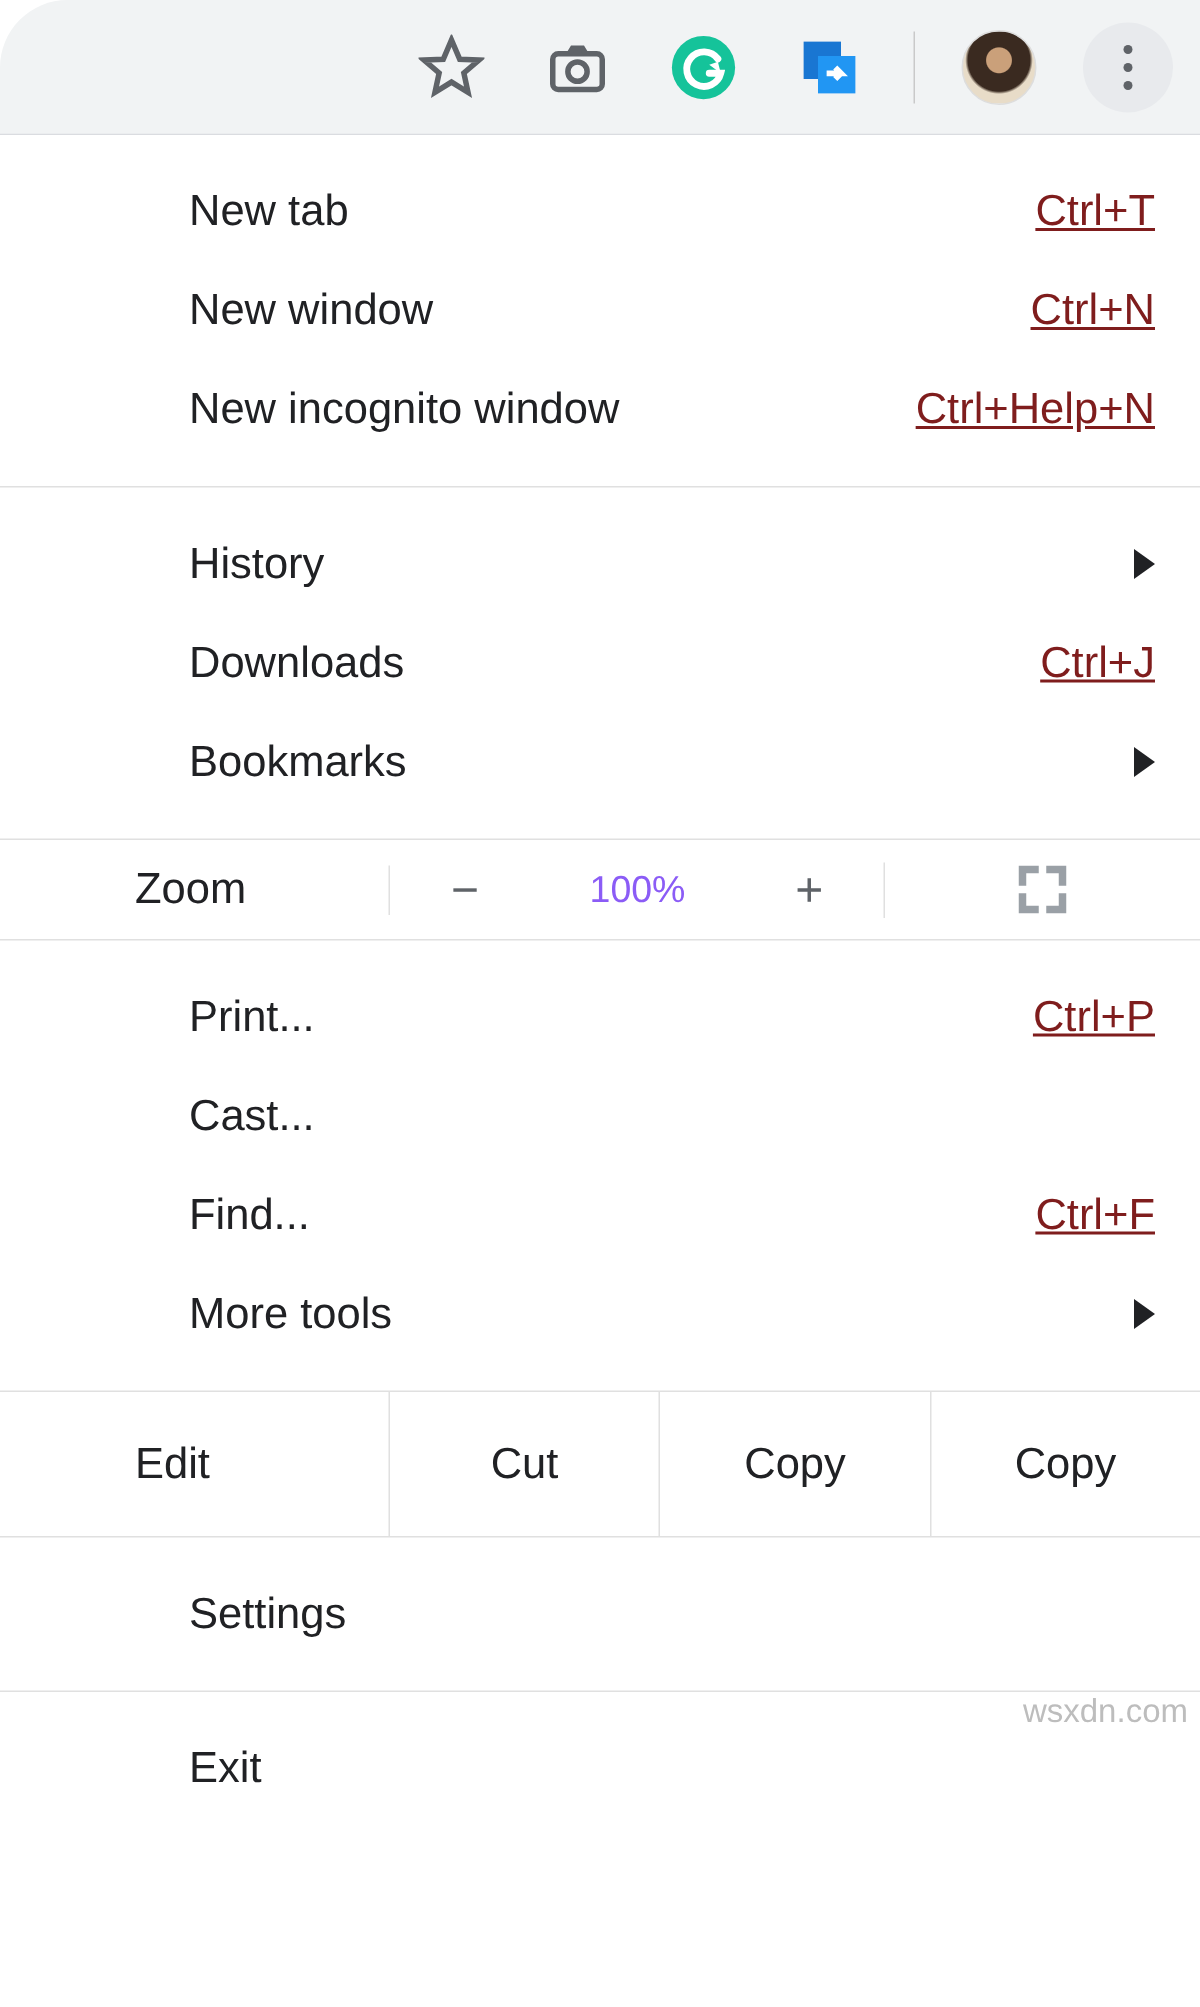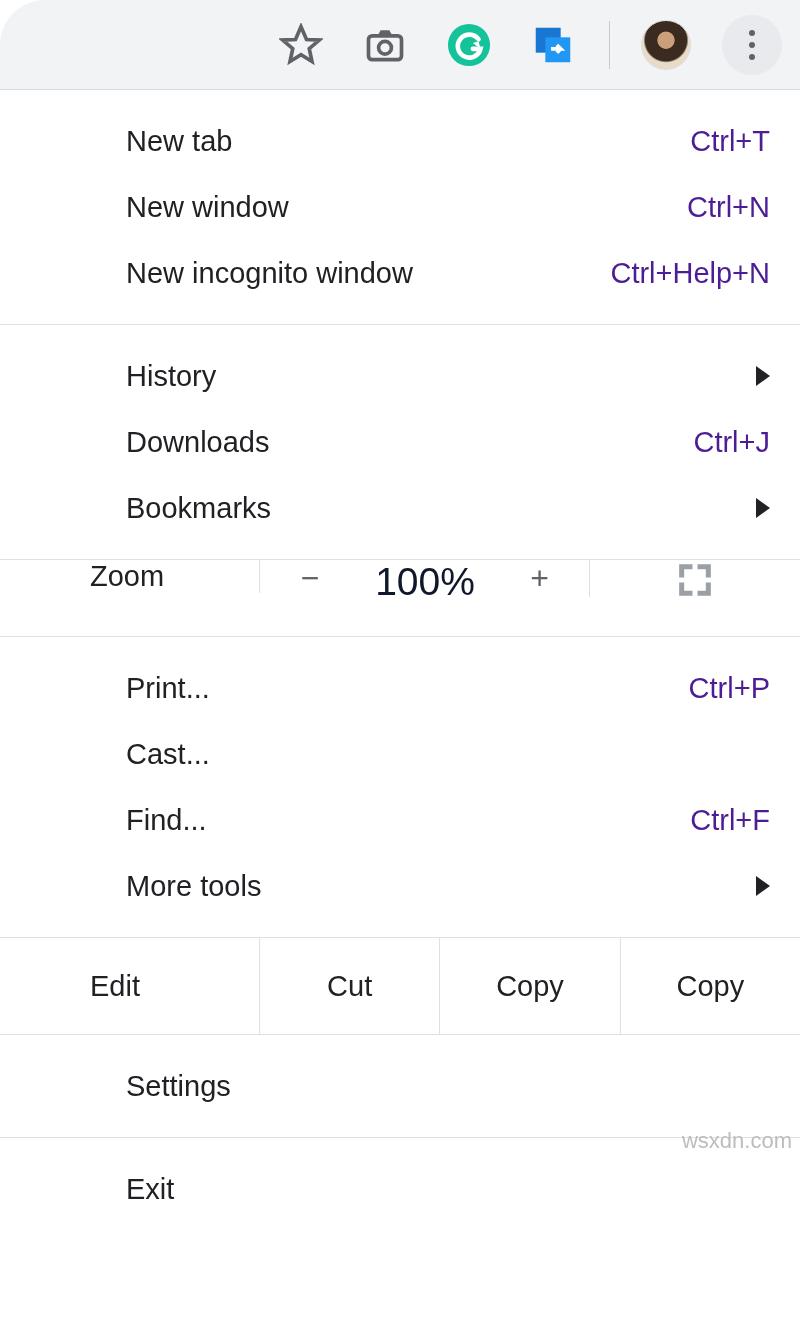--- a/index.html
+++ b/index.html
@@ -63,55 +63,55 @@
     }
     .menu-item {
       display: flex;
       align-items: center;
       height: 66px;
       padding: 0 30px 0 90px;
       cursor: default;
       margin-left: 36px;
     }
     .menu-item .label { flex: 1; }
-    .menu-item .shortcut { color: #4c1d95; }
+    .menu-item .shortcut { color: #7f1d1d; text-decoration: underline; }
     .arrow {
       width: 0; height: 0;
       border-top: 10px solid transparent;
       border-bottom: 10px solid transparent;
       border-left: 14px solid #202124;
       margin-left: 10px;
     }
     .divider {
       height: 1px;
       background: #e0e0e0;
     }
     .zoom-row {
       display: flex;
-      align-items: flex-start;
-      height: 78px;
+      align-items: center;
+      height: 68px;
       border-top: 1px solid #e0e0e0;
       border-bottom: 1px solid #e0e0e0;
     }
     .zoom-label {
       flex: 0 0 260px;
       display: flex;
       align-items: center;
       padding-left: 90px;
       border-right: 1px solid #e0e0e0;
     }
     .zoom-box {
       display: flex;
       align-items: center;
       justify-content: center;
       font-size: 32px;
       color: #5f6368;
     }
     .zoom-minus { flex: 0 0 100px; }
-    .zoom-val   { flex: 0 0 130px; color:#0f172a; font-size:39px;}
+    .zoom-val   { flex: 0 0 130px; color:#8b5cf6; font-size:25px;}
     .zoom-plus  { flex: 0 0 100px; border-right: 1px solid #e0e0e0;}
     .zoom-full  { flex: 1; display:flex; align-items:center; justify-content:center;}
     .edit-row {
       display: flex;
       align-items: stretch;
       height: 98px;
       border-top: 1px solid #e0e0e0;
       border-bottom: 1px solid #e0e0e0;
     }
     .edit-label {

